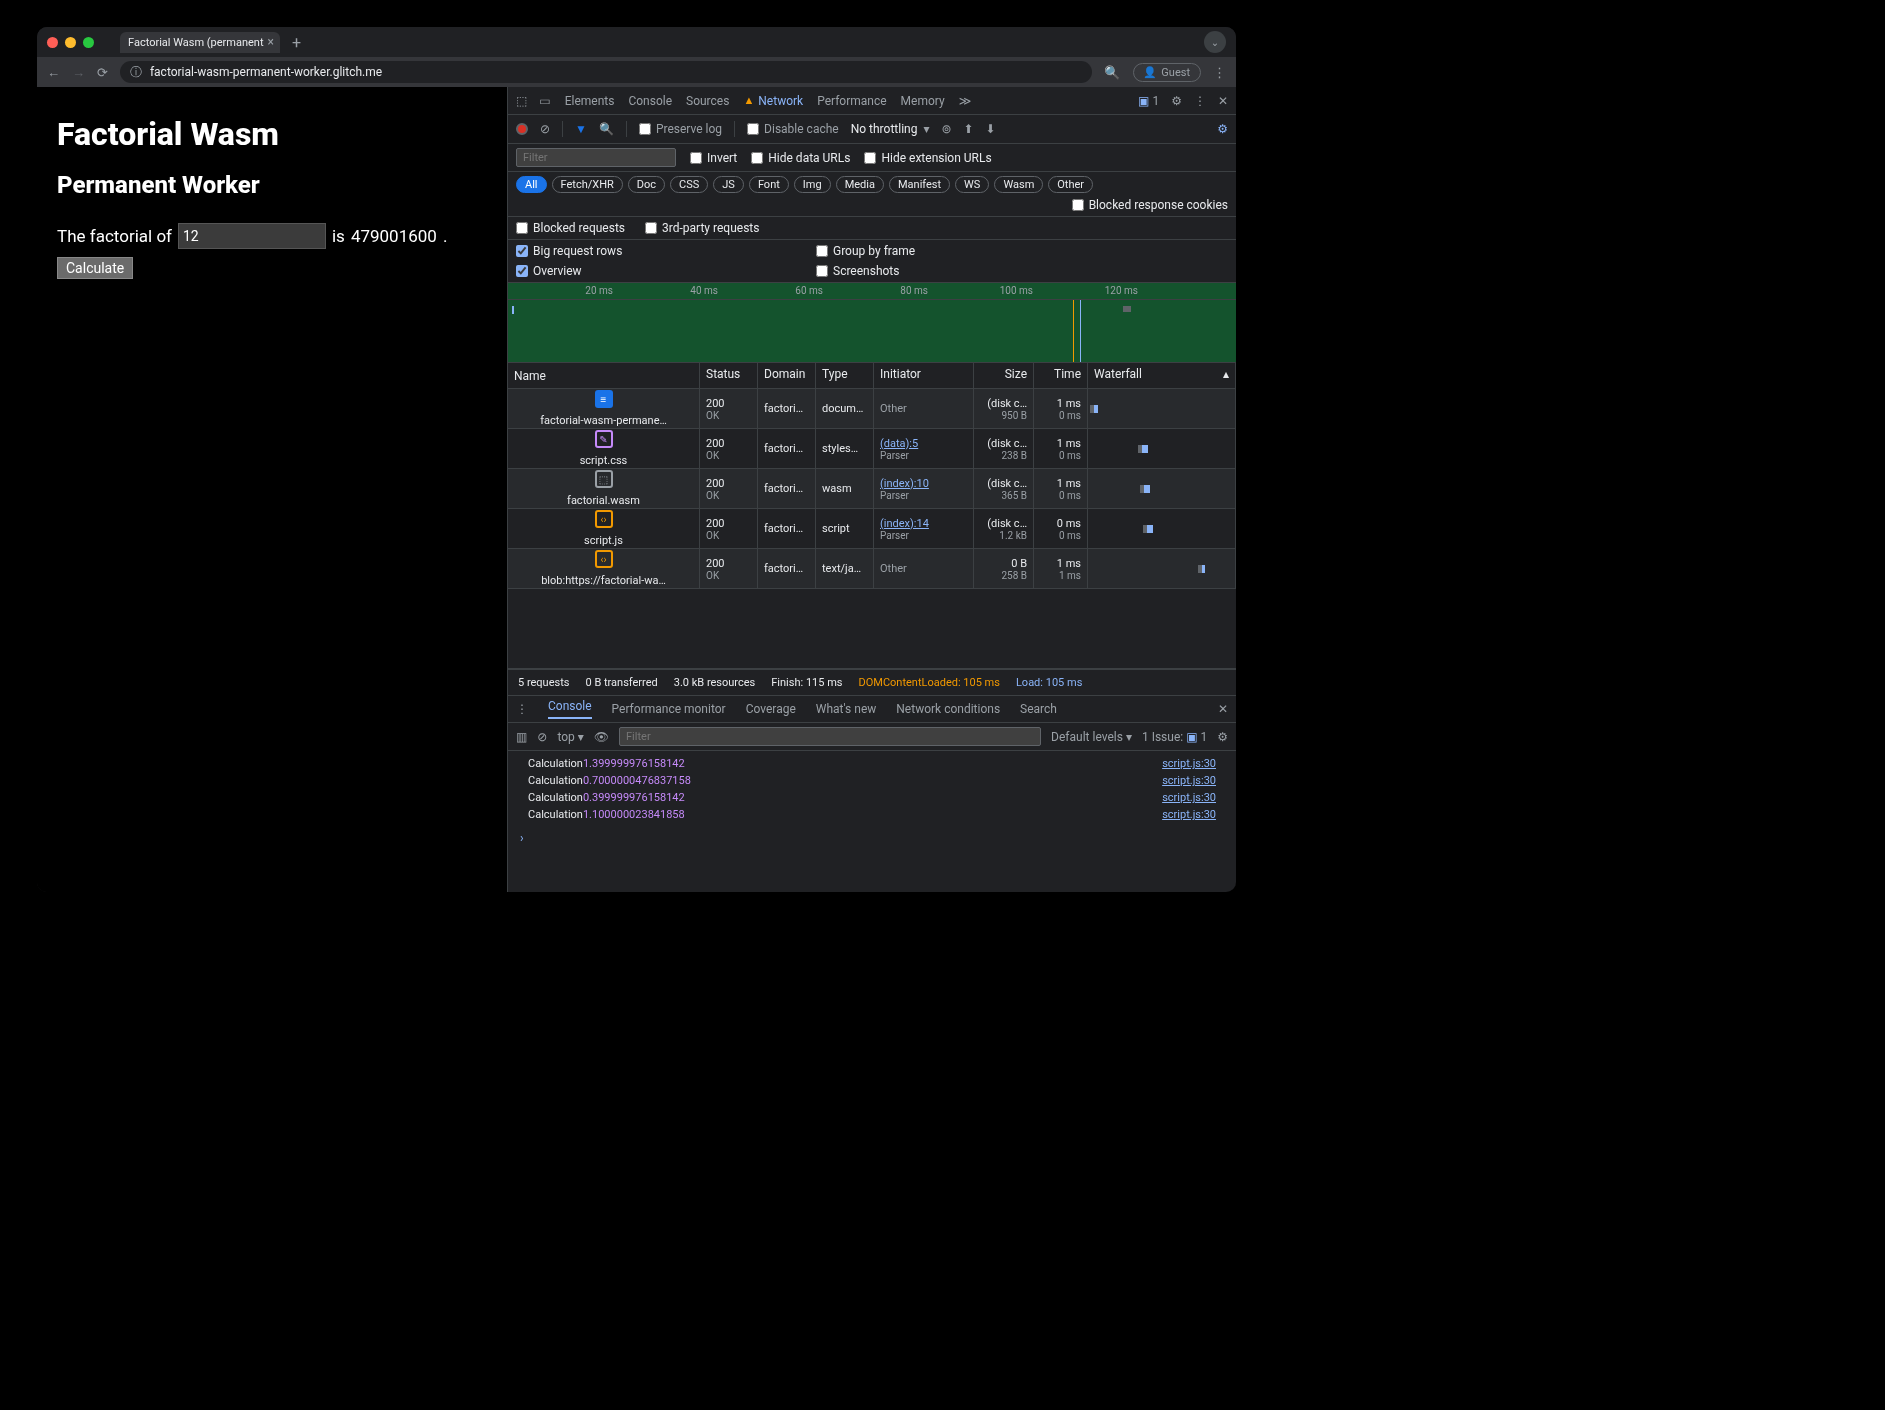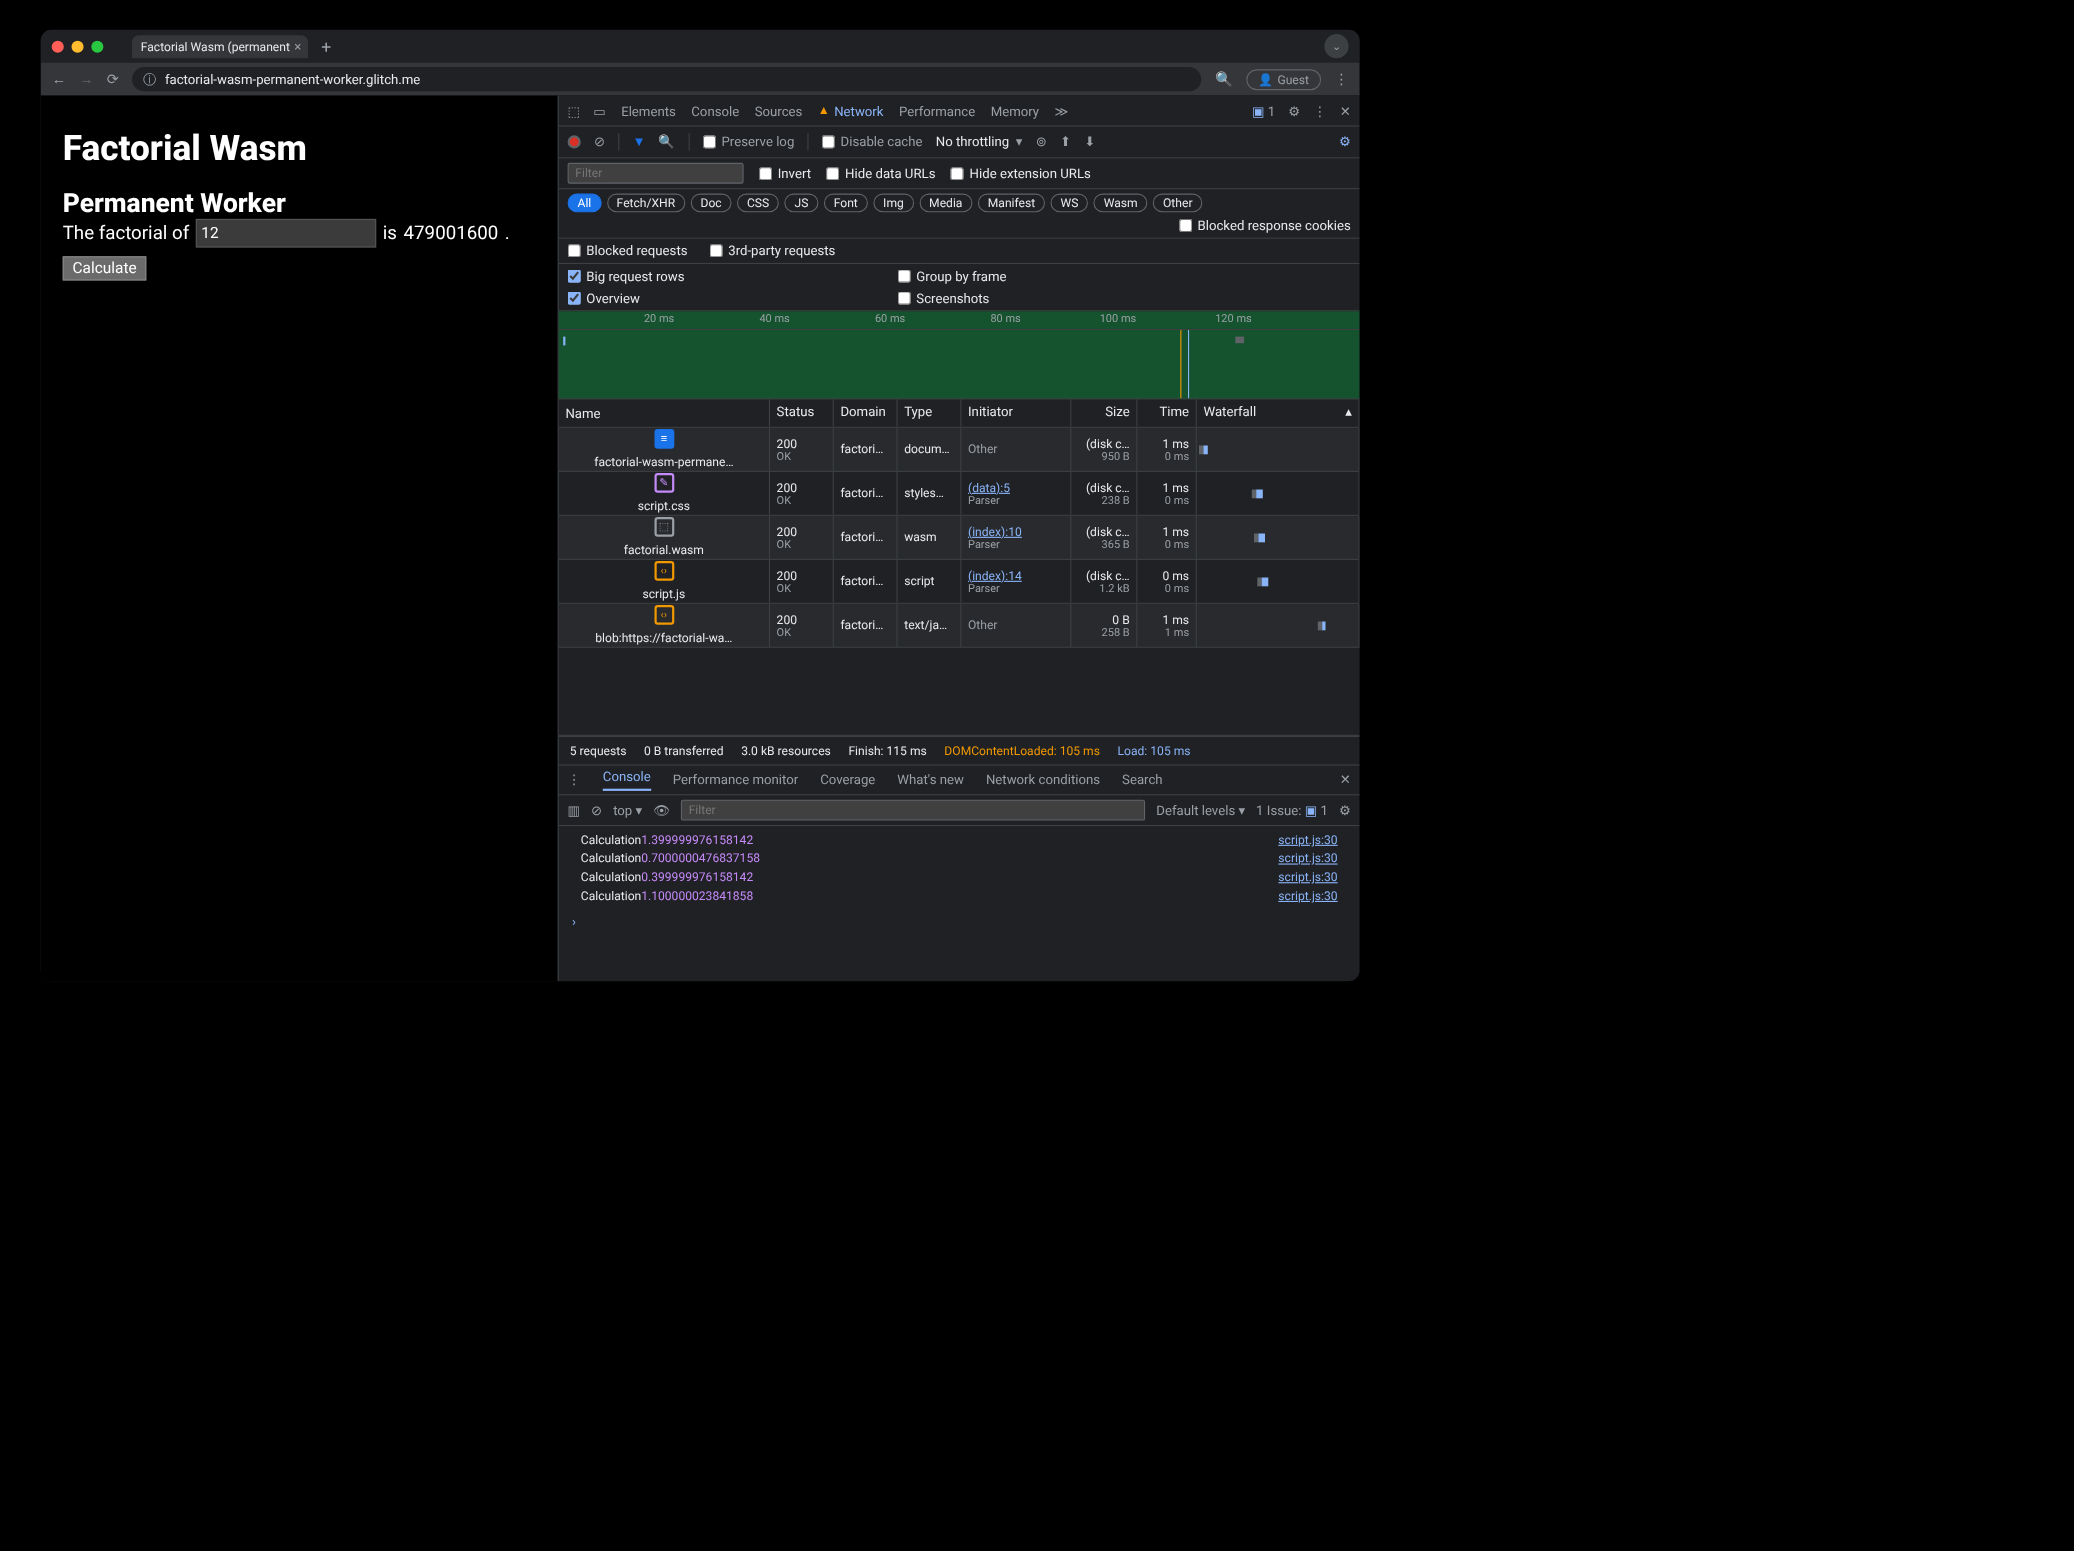--- a/index.html
+++ b/index.html
@@ -13,23 +13,23 @@
 .tab .x{position:absolute;right:6px;color:#9aa0a6;font-size:12px;}
 .newtab{color:#9aa0a6;font-size:16px;margin-left:6px;}
 .dropbtn{margin-left:auto;width:22px;height:22px;background:#3c4043;border-radius:11px;display:flex;align-items:center;justify-content:center;color:#9aa0a6;font-size:10px;}
 .addrbar{height:30px;background:#35363a;display:flex;align-items:center;padding:0 10px;gap:12px;color:#9aa0a6;}
 .addrbar .icn{font-size:13px;cursor:pointer;}
 .omnibox{flex:1;background:#202124;border-radius:14px;height:22px;display:flex;align-items:center;padding:0 10px;gap:8px;font-size:12px;color:#e8eaed;}
 .guest{border:1px solid #5f6368;border-radius:12px;padding:2px 10px;font-size:11px;display:flex;align-items:center;gap:4px;}
 .content{flex:1;display:flex;background:#000;}
 .page{width:470px;background:#000;color:#fff;padding:28px 20px;}
 .page h1{font-size:32px;font-weight:800;margin-bottom:18px;}
-.page h2{font-size:24px;font-weight:800;}
+.page h2{font-size:24px;font-weight:800;margin-bottom:24px;}
 .line{font-size:17px;display:flex;align-items:center;gap:6px;flex-wrap:wrap;}
-.ninput{background:#3b3b3b;border:1px solid #555;color:#fff;width:164px;height:22px;padding:12px 4px;font-size:14px;}
+.ninput{background:#3b3b3b;border:1px solid #555;color:#fff;width:148px;height:22px;padding:12px 4px;font-size:14px;}
 .calcbtn{margin-top:8px;background:#6b6b6b;border:1px solid #888;color:#fff;font-size:14px;padding:2px 8px;}
 .devtools{flex:1;background:#202124;display:flex;flex-direction:column;color:#e8eaed;font-size:12px;border-left:1px solid #3c4043;}
 .dtabs{height:28px;display:flex;align-items:center;border-bottom:1px solid #3c4043;padding:0 8px;gap:14px;}
 .dtabs .sp{display:flex;gap:12px;color:#9aa0a6;}
 .dtab{color:#9aa0a6;cursor:pointer;white-space:nowrap;}
 .netactive{color:#e8eaed;display:flex;align-items:center;gap:4px;}
 .warn{color:#f29900;font-size:11px;}
 .dtabs .right{margin-left:auto;display:flex;gap:12px;align-items:center;color:#9aa0a6;}
 .badge{background:transparent;display:flex;align-items:center;gap:3px;}
 .nettoolbar{height:29px;display:flex;align-items:center;padding:0 8px;gap:12px;border-bottom:1px solid #3c4043;color:#9aa0a6;}

